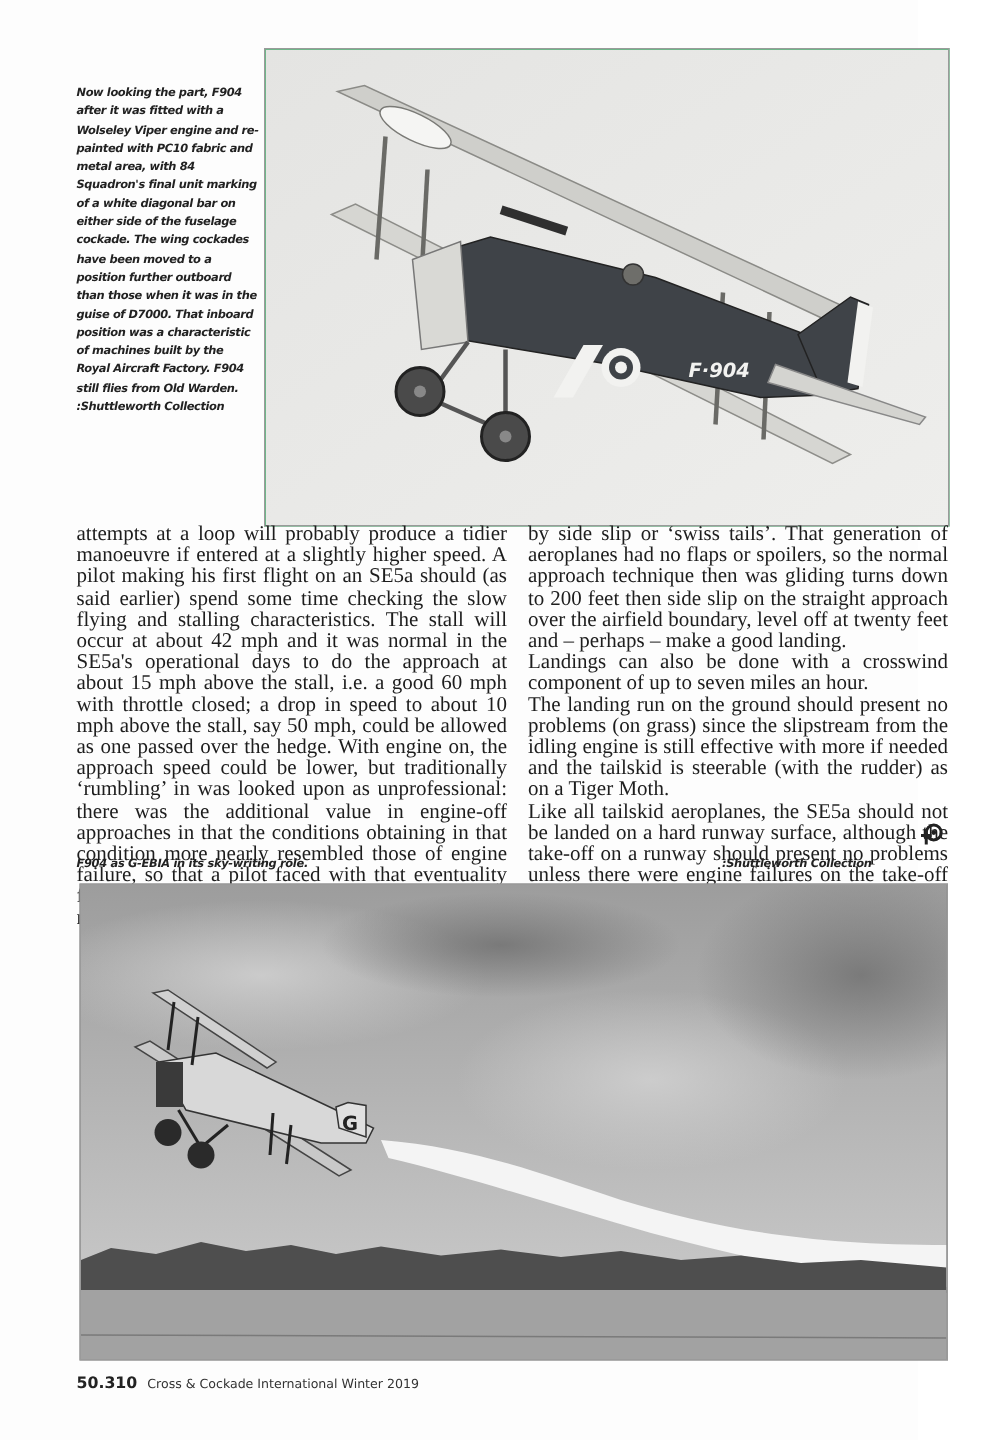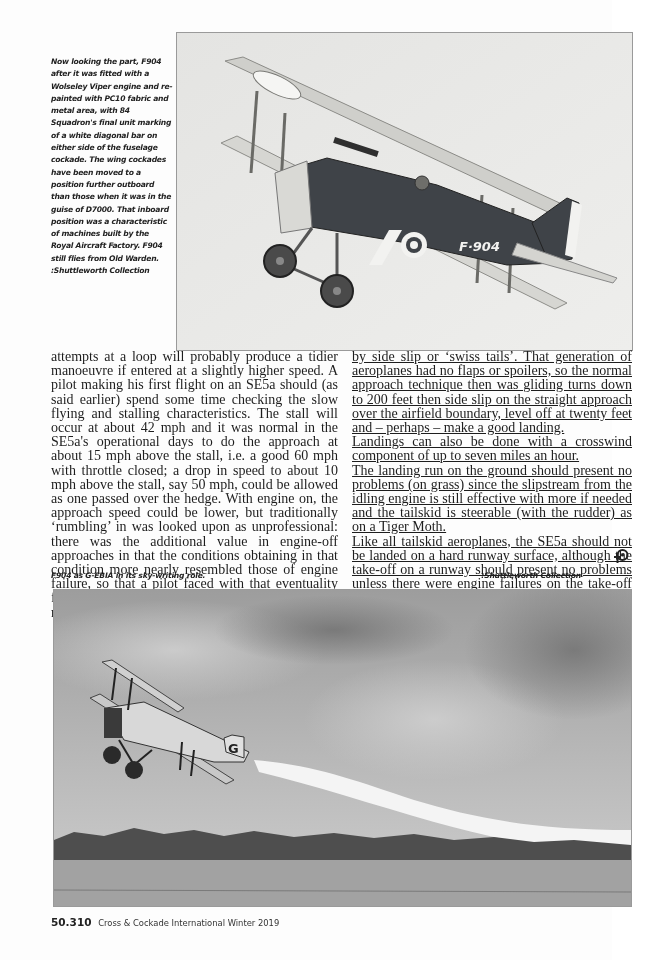--- a/index.html
+++ b/index.html
@@ -16,21 +16,21 @@
   .photo { position:absolute; overflow:hidden; border:1px solid #9a9a9a; }
   #photo-top { left:176px; top:32px; width:455px; height:317px; background:#22c55e; }
   #photo-bottom { left:53px; top:589px; width:577px; height:316px; background:#8e8e8e; }
 
   .col {
     position:absolute; top:350px;
     font-family:"Liberation Serif", serif; font-size:14px; line-height:14.2px;
     color:#1d1d1d; text-align:justify;
   }
   #col-left { left:51px; width:287px; }
-  #col-right { left:352px; width:280px;text-decoration:underline; }
+  #col-right { left:352px; width:280px; }
   .col p { margin:0; }
 
   .caption-bottom {
     position:absolute; left:51px; top:571px;
     font-family:"DejaVu Sans", sans-serif; font-style:italic; font-weight:bold;
     font-size:7.6px; color:#222; letter-spacing:-0.2px;
   }
   .credit-right {
     position:absolute; right:31px; top:571px;
     font-family:"DejaVu Sans", sans-serif; font-style:italic; font-weight:bold;

